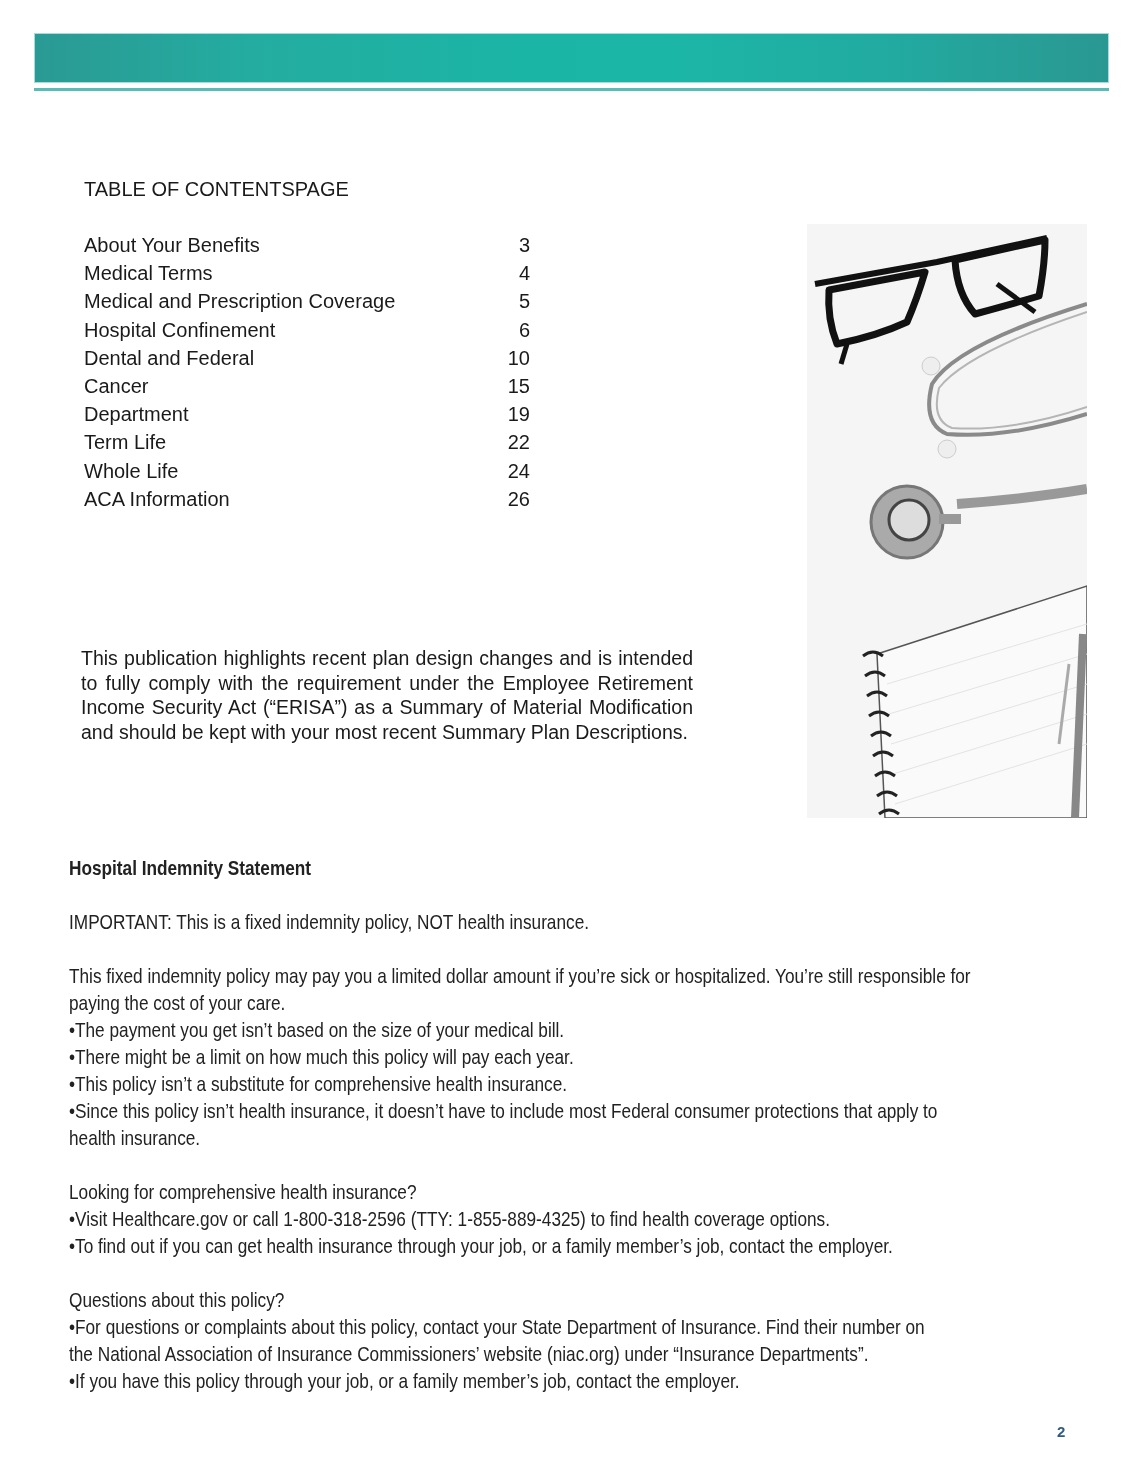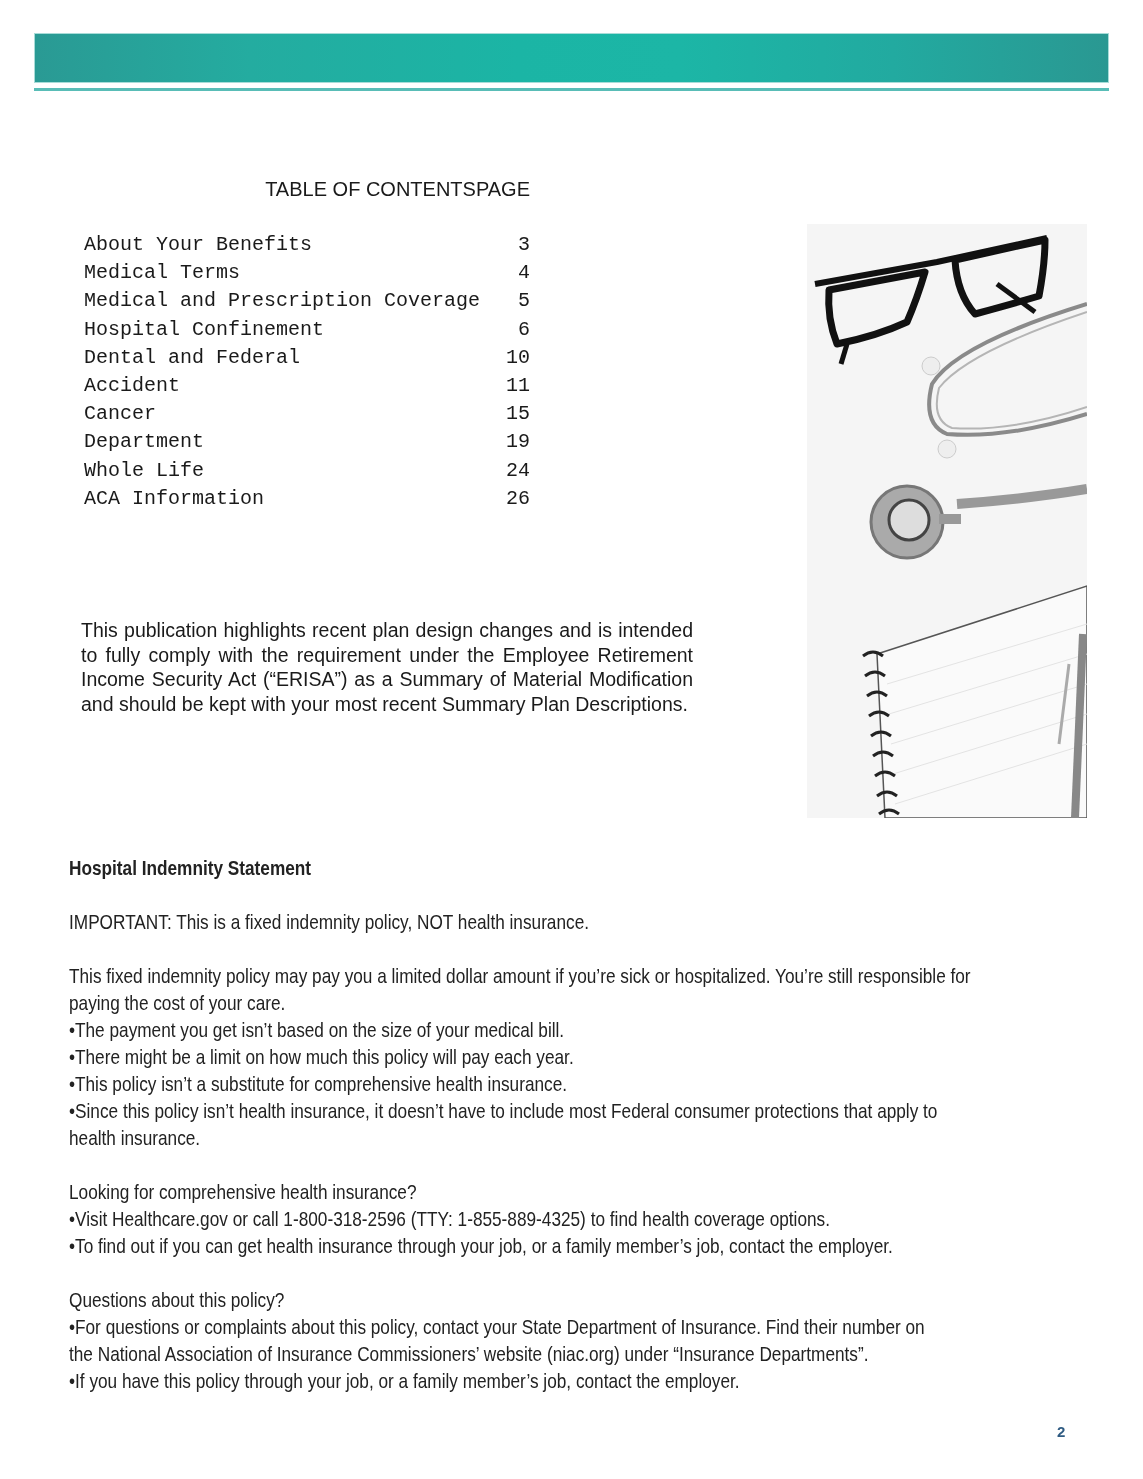--- a/index.html
+++ b/index.html
@@ -10,26 +10,26 @@
       position: absolute; left: 34px; top: 33px; width: 1075px; height: 50px;
       background: linear-gradient(90deg, #2a9a94 0%, #24aca0 20%, #1bb5a5 45%, #1cb6a6 60%, #22aaa0 80%, #2a9892 100%);
       border: 1px solid #a8dcd8;
     }
     .header-rule {
       position: absolute; left: 34px; top: 88px; width: 1075px; height: 3px;
       background: #59bdb7;
     }
 
     .toc { position: absolute; left: 84px; top: 175px; width: 446px; font-size: 20px; }
-    .toc-head { display: flex; justify-content: flex-end; height: 28px; line-height: 28px; margin-bottom: 28px; }
-    .toc-row { display: flex; justify-content: space-between; height: 28.2px; line-height: 28.2px; font-family: Liberation Mono, monospace; }
+    .toc-head { display: flex; justify-content: flex-start; height: 28px; line-height: 28px; margin-bottom: 28px; }
+    .toc-row { display: flex; justify-content: space-between; height: 28.2px; line-height: 28.2px; }
     .toc-row .pg { text-align: right; }
 
     .publication {
-      position: absolute; left: 81px; top: 618px; width: 612px;
+      position: absolute; left: 81px; top: 646px; width: 612px;
       font-size: 19.5px; line-height: 24.6px; text-align: justify; text-align-last: left;
     }
 
     .photo { position: absolute; left: 807px; top: 224px; width: 280px; height: 594px; background: #f4f4f4; overflow: hidden; }
     .photo svg { width: 100%; height: 100%; display: block; }
 
     .statement {
       position: absolute; left: 69px; top: 854px; width: 1200px;
       transform: scaleX(0.82); transform-origin: left top;
       font-size: 21px; line-height: 27px; color: #222;
@@ -68,30 +68,30 @@
       </div>
       <div class="toc-row">
         <span>Hospital Confinement</span>
         <span class="pg">6</span>
       </div>
       <div class="toc-row">
         <span>Dental and Federal</span>
         <span class="pg">10</span>
       </div>
       <div class="toc-row">
-        <span>Accident</span>
-        <span class="pg">11</span>
-      </div>
-      <div class="toc-row">
         <span>Cancer</span>
         <span class="pg">15</span>
       </div>
       <div class="toc-row">
         <span>Department</span>
         <span class="pg">19</span>
+      </div>
+      <div class="toc-row">
+        <span>Term Life</span>
+        <span class="pg">22</span>
       </div>
       <div class="toc-row">
         <span>Whole Life</span>
         <span class="pg">24</span>
       </div>
       <div class="toc-row">
         <span>ACA Information</span>
         <span class="pg">26</span>
       </div>
     </div>

